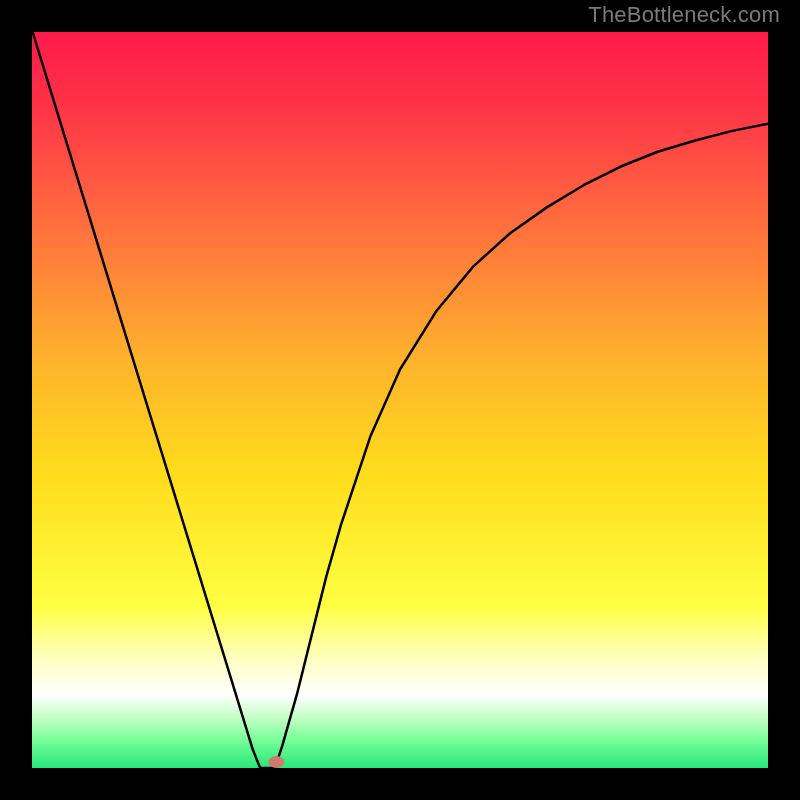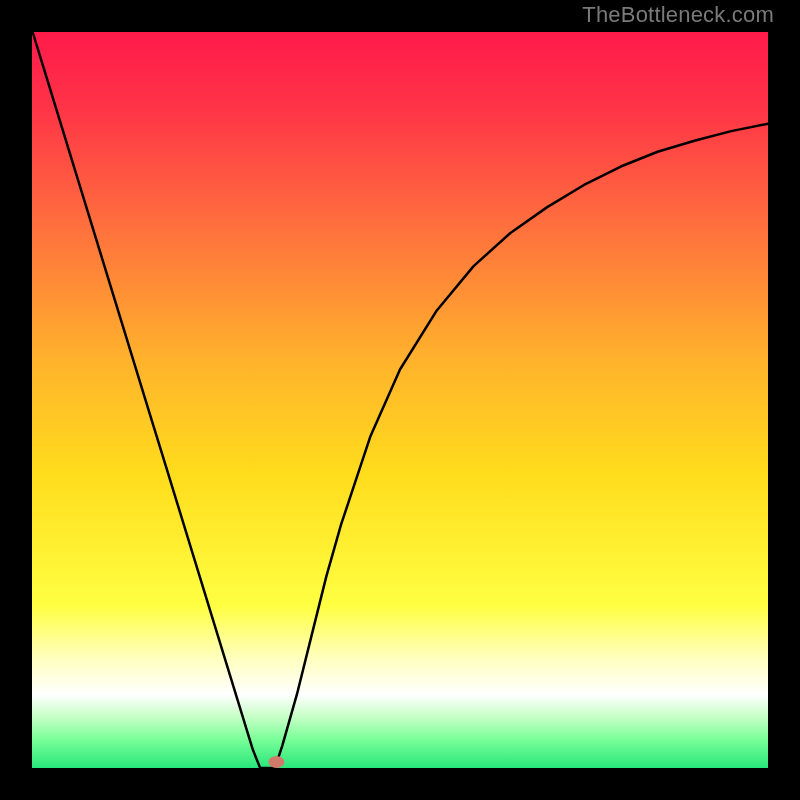--- a/index.html
+++ b/index.html
@@ -12,21 +12,21 @@
     overflow: hidden;
   }
   .canvas-wrap {
     position: relative;
     width: 800px;
     height: 800px;
   }
   .watermark {
     position: absolute;
     top: 2px;
-    right: 26px;
+    right: 20px;
     color: #7a7a7a;
     font-size: 22px;
     font-weight: 500;
     letter-spacing: 0.2px;
     z-index: 4;
   }
   svg {
     position: absolute;
     top: 0;
     left: 0;

